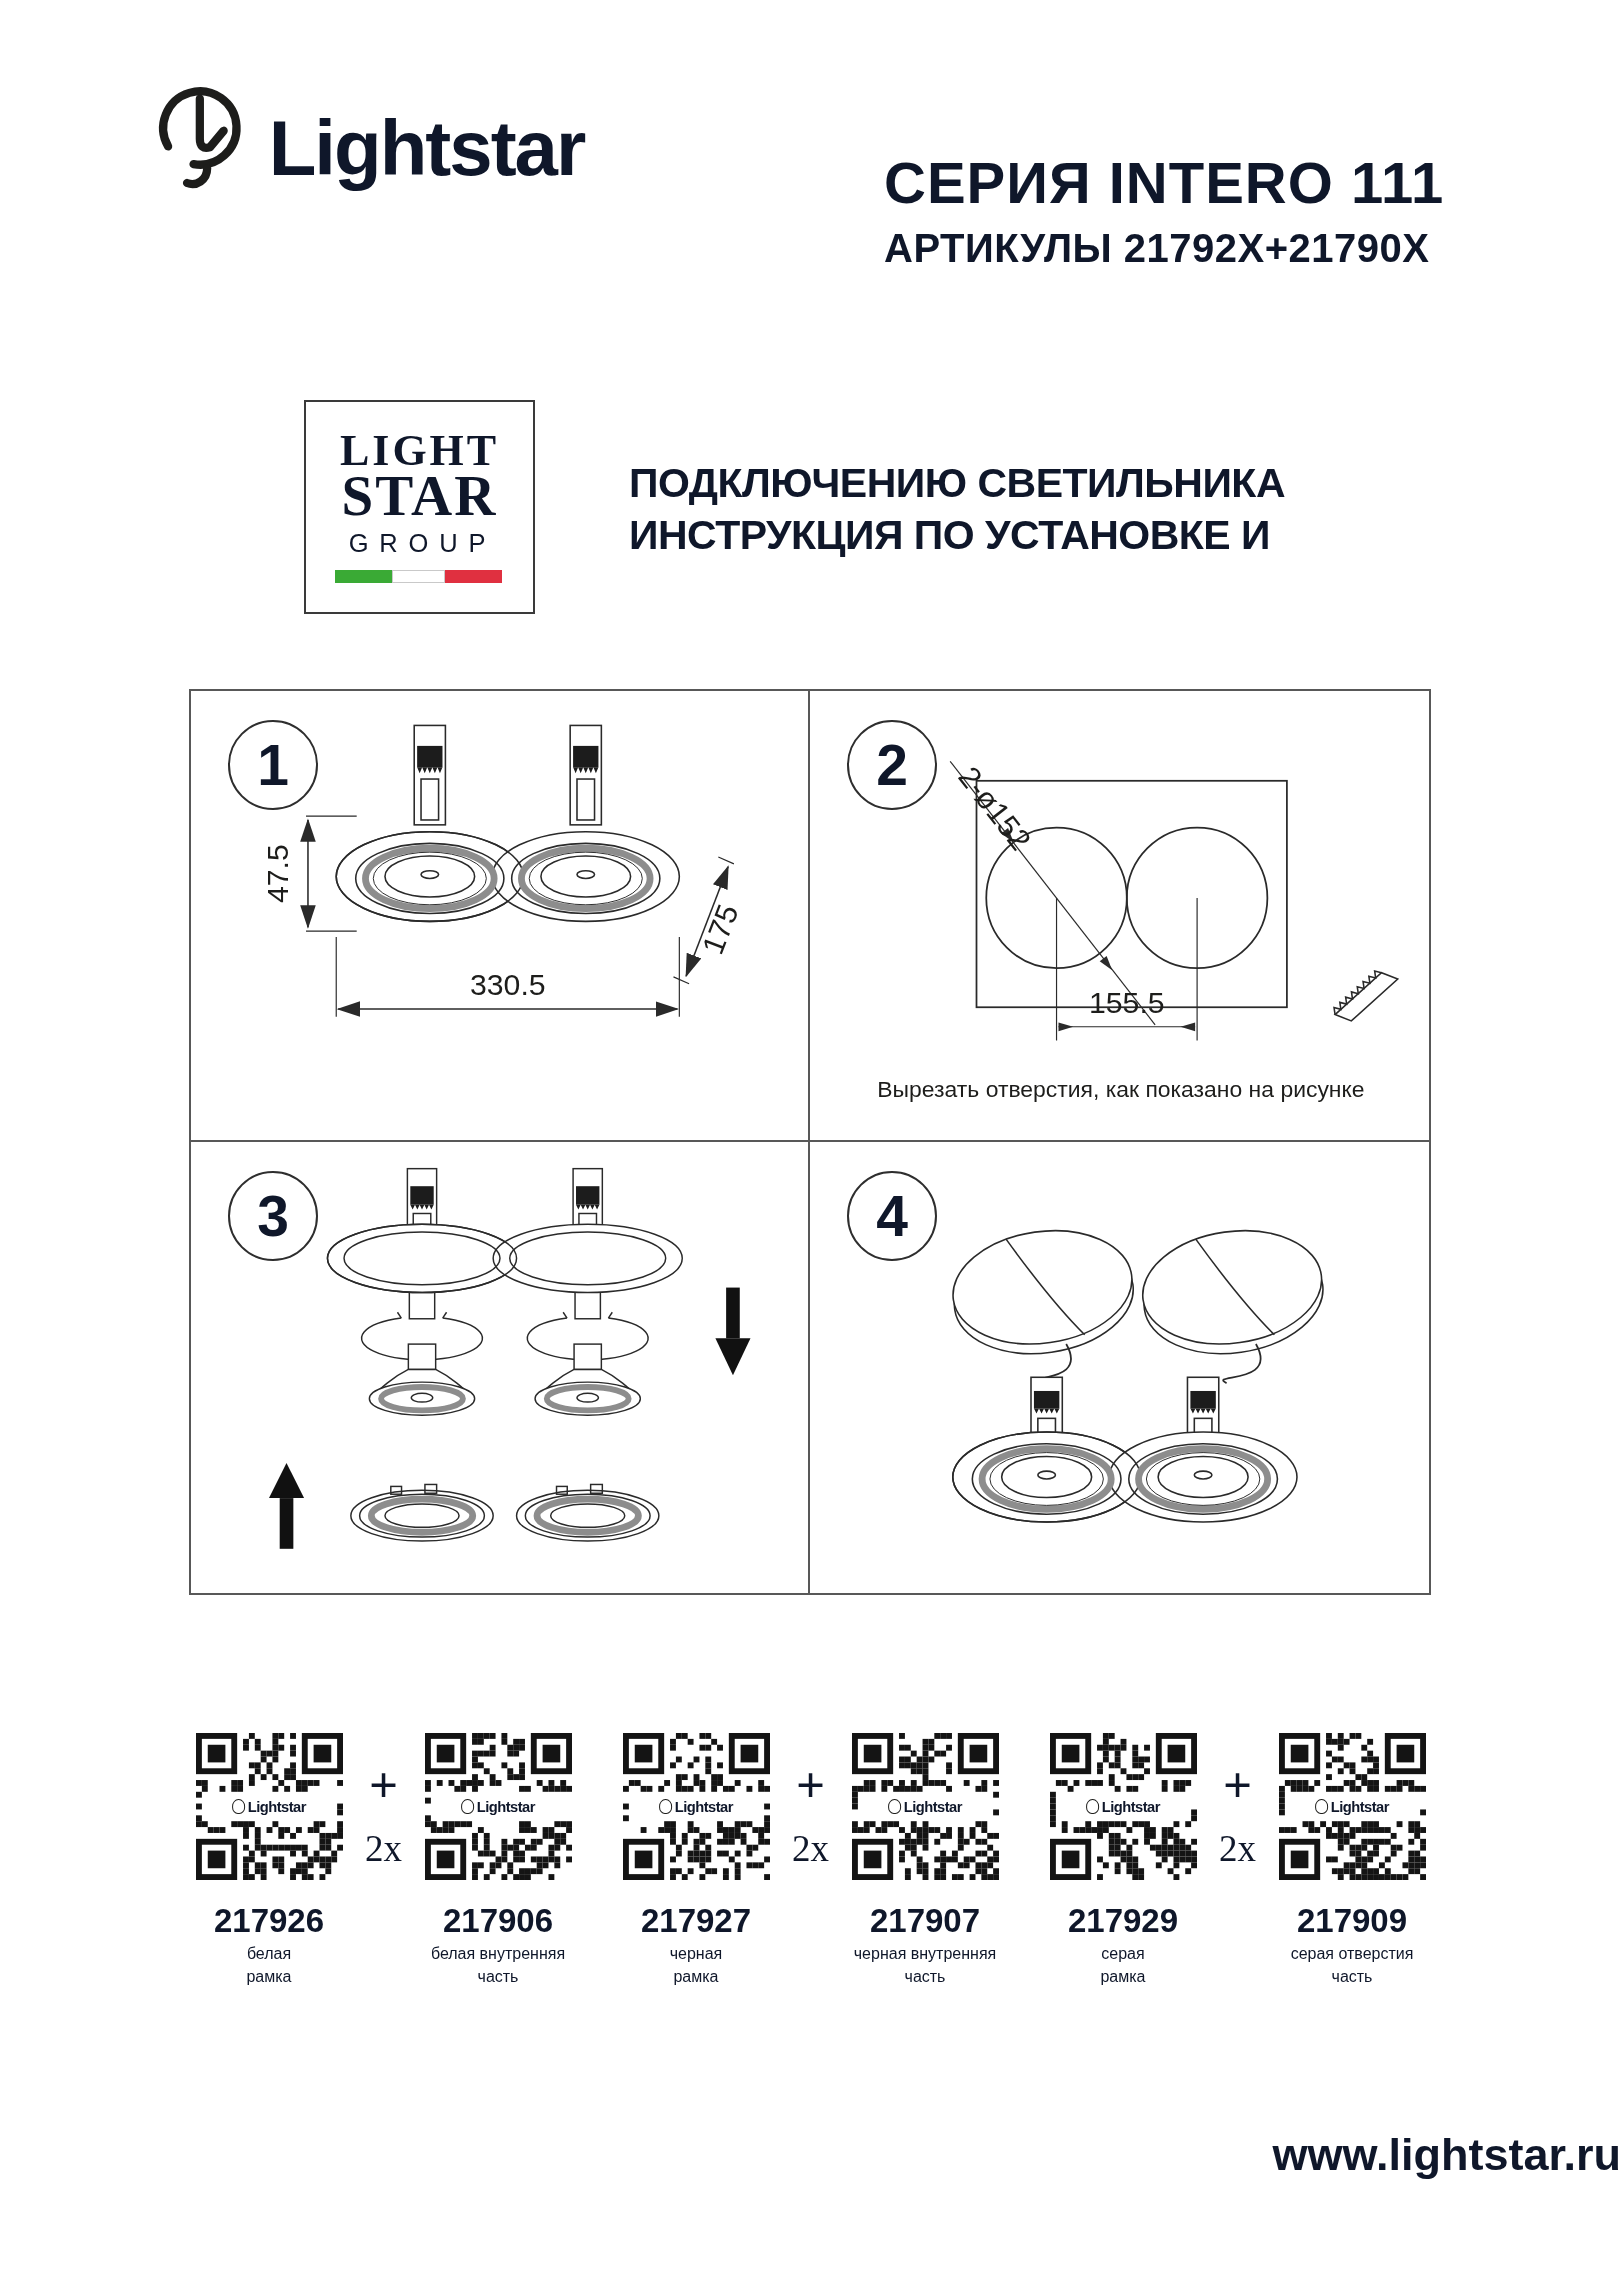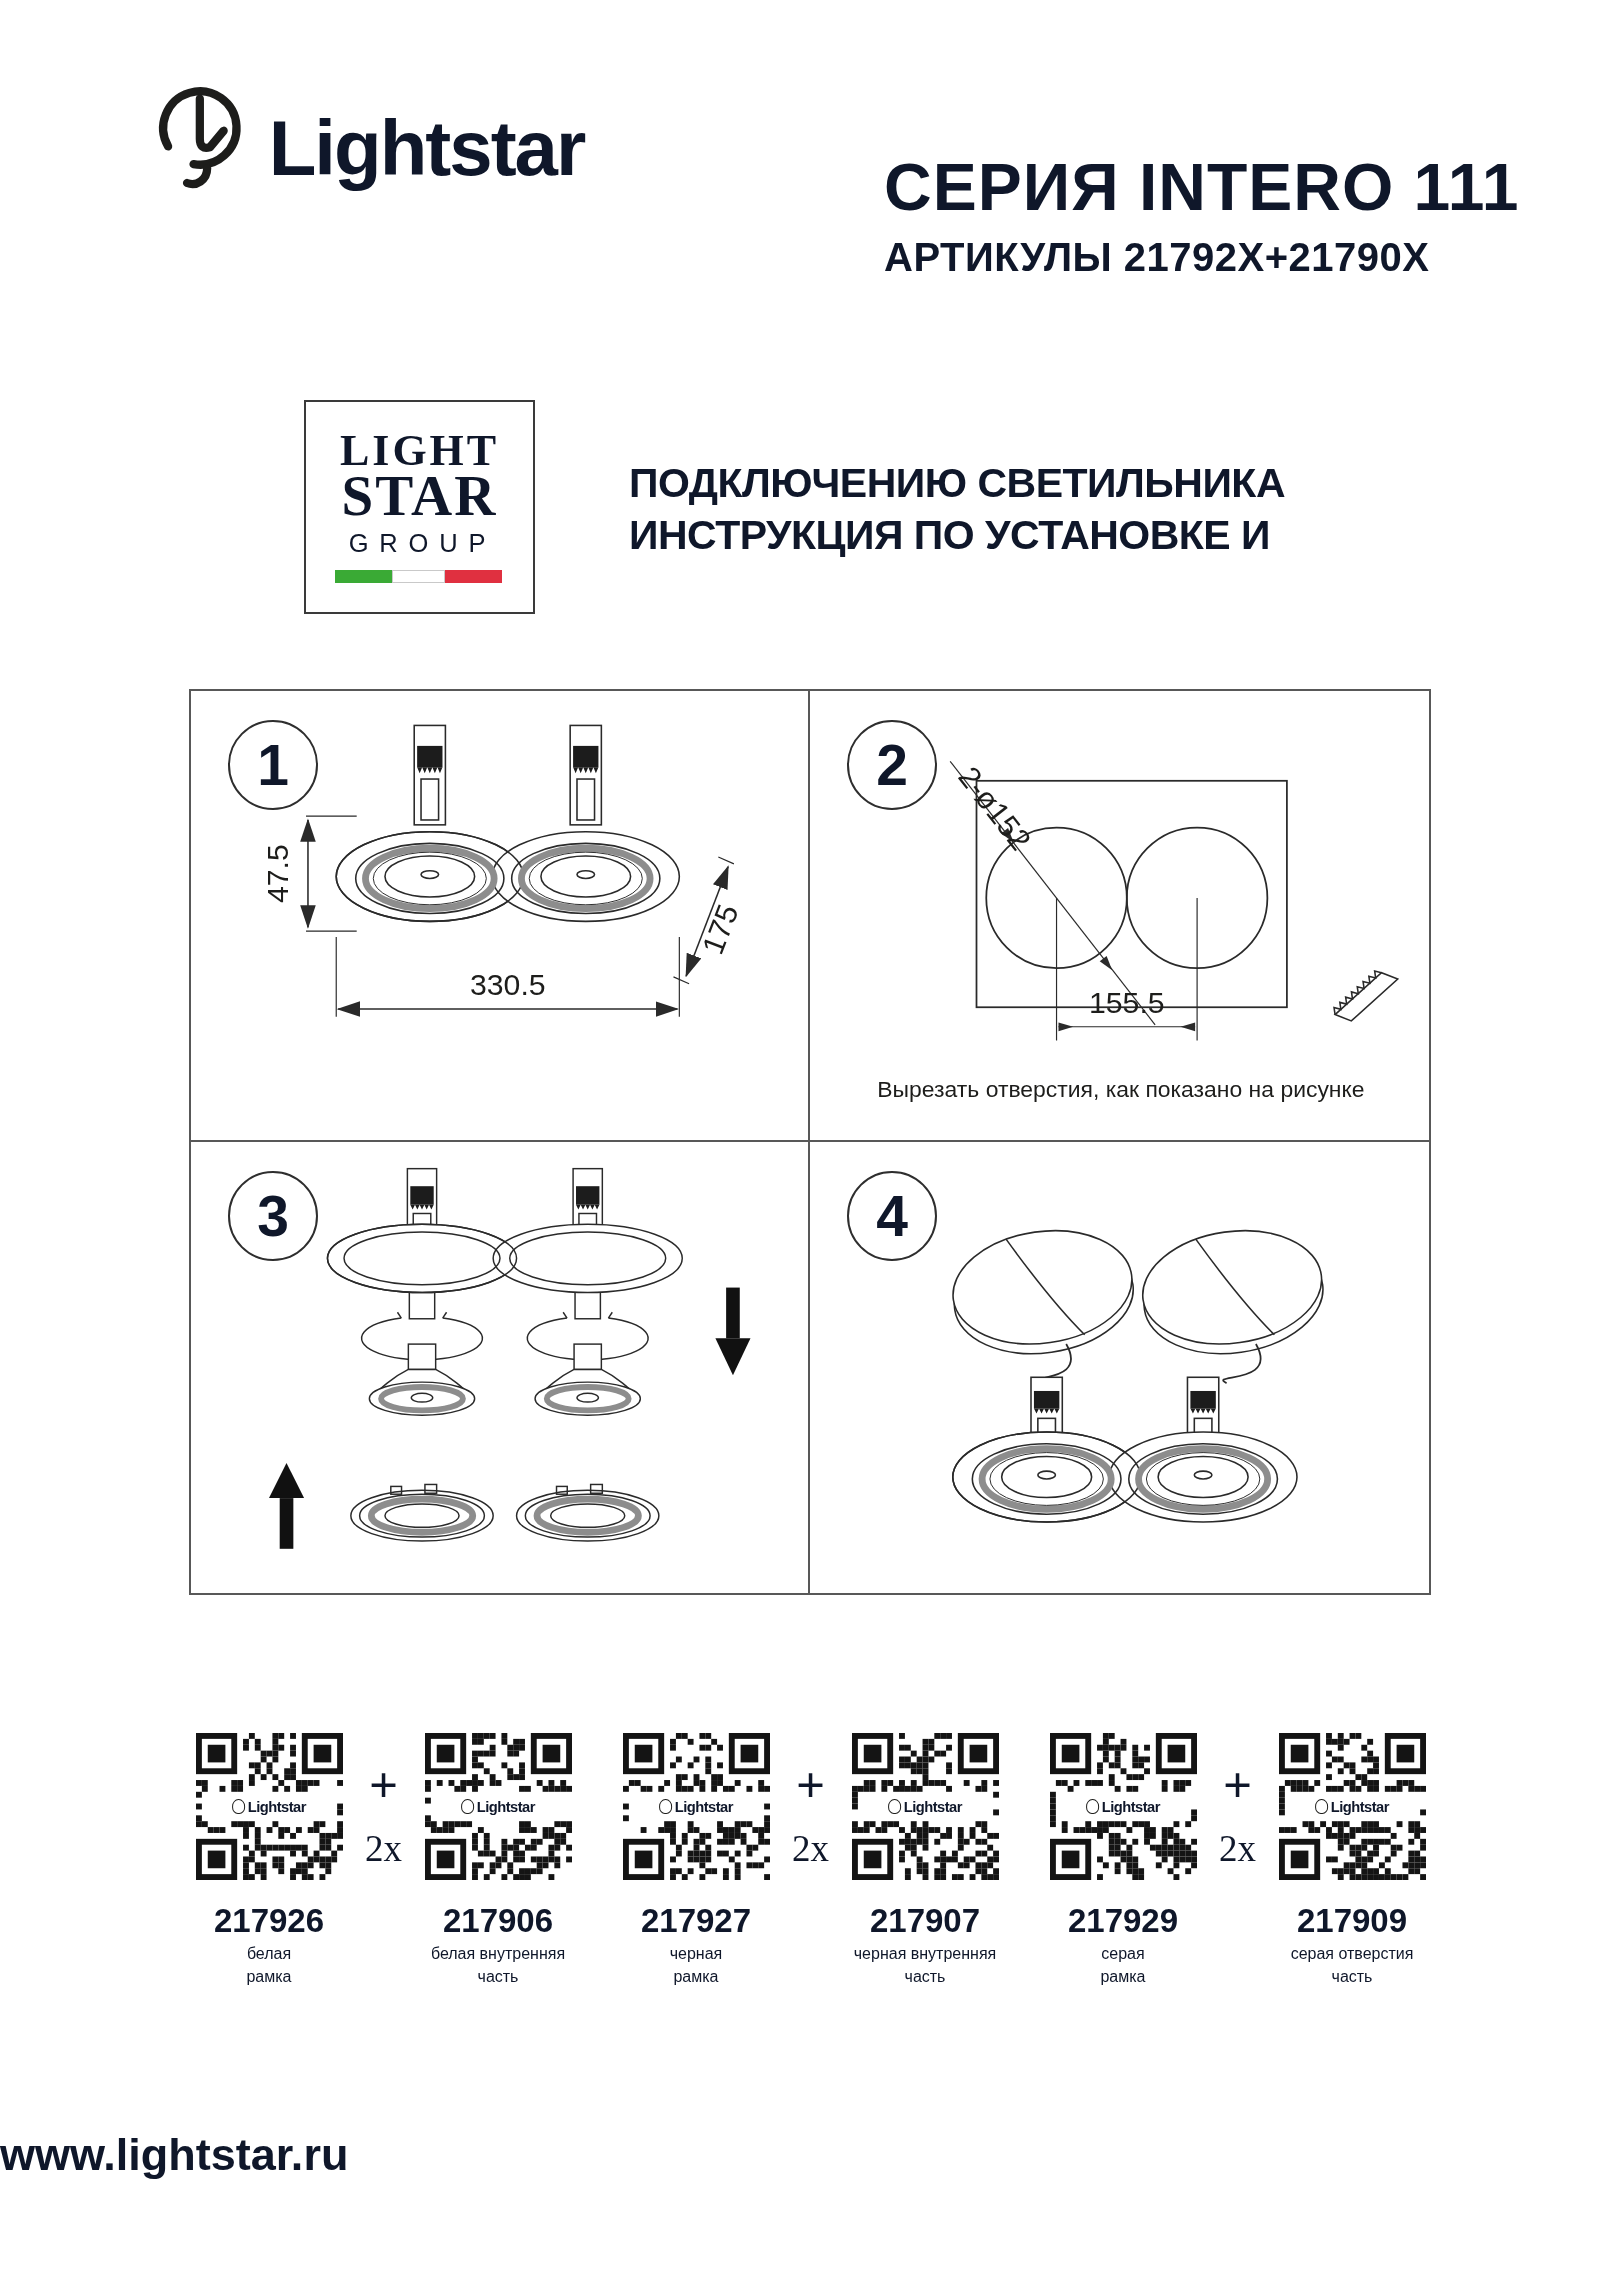--- a/index.html
+++ b/index.html
@@ -3,21 +3,21 @@
 <meta charset="utf-8">
 <style>
   html,body{margin:0;padding:0;background:#e8e8e8;}
   .page{position:relative;width:1621px;height:2293px;background:#fff;margin:0 auto;
         font-family:"Liberation Sans",sans-serif;color:#0f172a;overflow:hidden;}
 
   
   .logo{position:absolute;left:143px;top:71px;display:flex;align-items:center;}
   .logo-word{font-size:78px;font-weight:700;letter-spacing:-2px;margin-left:15.7px;transform:translateY(3.9px);}
   .head-right{position:absolute;left:884px;top:149px;width:588px;}
-  .series{font-size:66px;font-weight:700;letter-spacing:1px;white-space:nowrap;}
+  .series{font-size:58px;font-weight:700;letter-spacing:1px;white-space:nowrap;}
   .articles{font-size:40px;font-weight:700;letter-spacing:0.5px;margin-top:9.8px;white-space:nowrap;}
 
   
   .group-box{position:absolute;left:304px;top:400px;width:231px;height:214px;border:2px solid #3a3a3a;
              display:flex;flex-direction:column;align-items:center;justify-content:center;box-sizing:border-box;}
   .gb-light{font-family:"Liberation Serif",serif;font-weight:700;font-size:44px;letter-spacing:2.9px;line-height:.9;}
   .gb-star{font-family:"Liberation Serif",serif;font-weight:700;font-size:57px;letter-spacing:2px;line-height:.92;}
   .gb-group{font-size:25.5px;letter-spacing:10.8px;margin-top:5.9px;text-indent:5.9px;}
   .flag{display:flex;width:169px;height:12.7px;margin-top:12.7px;}
   .flag .fg{width:57px;background:#3aaa35;}
@@ -49,21 +49,21 @@
   .qr-badge-icon{width:10.8px;height:12.7px;border:1.6px solid #1d1d1b;border-radius:50% 50% 45% 45%;margin-right:2.9px;}
   .qr-badge-text{font-size:14.7px;font-weight:700;letter-spacing:-0.5px;}
   .article{margin-top:21.6px;font-size:33px;font-weight:700;}
   .pname{margin-top:2px;font-size:16px;line-height:1.45;}
   .pname div{white-space:nowrap;margin:0 -69px;}
   .plusqty{width:82px;display:flex;flex-direction:column;align-items:center;padding-top:27.4px;}
   .plus{font-size:49px;font-weight:400;line-height:1;}
   .qty{font-size:37px;margin-top:17.6px;font-family:Liberation Serif, serif;}
 
   
-  .footer{position:absolute;left:0;top:2129px;width:1621px;text-align:left;font-size:45px;font-weight:700;}
+  .footer{position:absolute;left:0;top:2129px;width:1621px;text-align:right;font-size:45px;font-weight:700;}
 </style>
 </head>
 <body>
 
 <div class="page">
 
   <div class="logo">
     <svg width="110" height="147" viewBox="0 0 120 160">
       <g fill="none" stroke="#1d1d1b" stroke-width="9" stroke-linecap="round" stroke-linejoin="round">
         <path d="M27.4,82 A40,40 0 1 1 55.1,101.4"></path>

